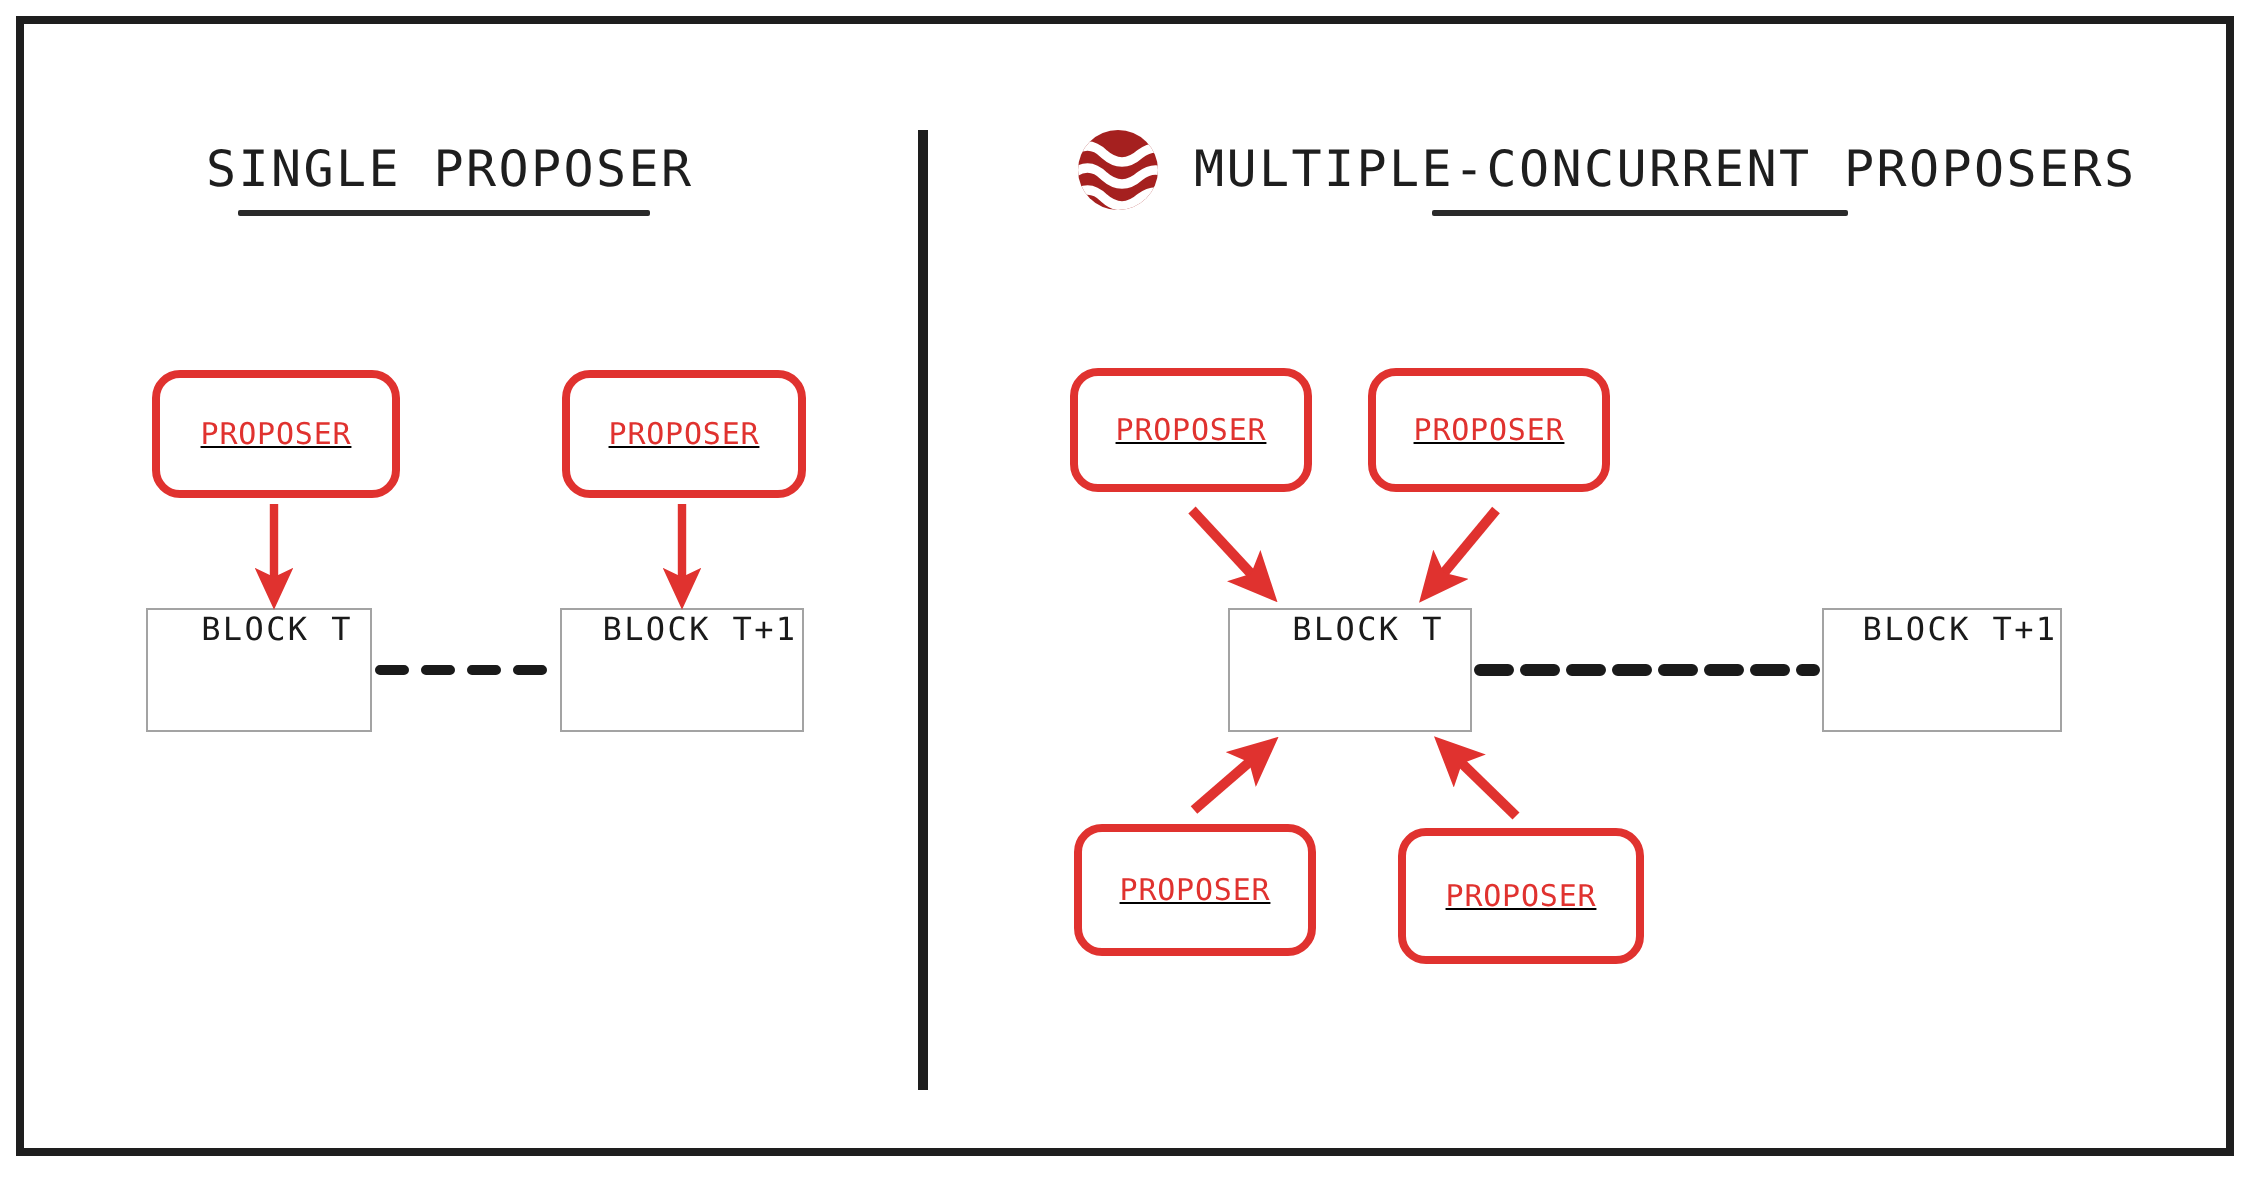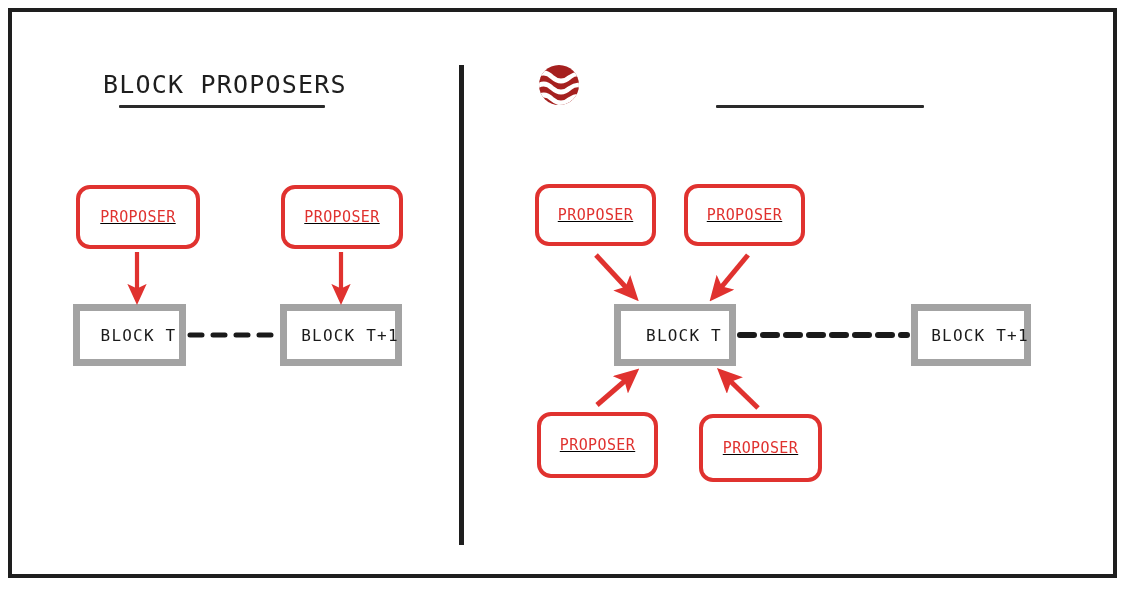--- a/index.html
+++ b/index.html
@@ -93,24 +93,23 @@
   
   #proposer-r1 { left: 535px; top: 184px; width: 121px; height: 62px; }
   #proposer-r2 { left: 684px; top: 184px; width: 121px; height: 62px; }
   #proposer-r3 { left: 537px; top: 412px; width: 121px; height: 66px; }
   #proposer-r4 { left: 699px; top: 414px; width: 123px; height: 68px; }
 
   
   .block {
     position: absolute;
     box-sizing: border-box;
-    border: 7px solid #a3a3a3;
+    border: 1px solid #a3a3a3;
     background: #ffffff;
     display: flex;
-    align-items: center;
     justify-content: center;
     padding-left: 18px;
   }
   .block span {
     font-family: "DejaVu Sans Mono", "Liberation Mono", monospace;
     font-size: 16px;
     color: #1a1a1a;
     letter-spacing: 1.2px;
     white-space: nowrap;
   }
@@ -130,21 +129,21 @@
   }
 </style>
 </head>
 <body>
 
 <div id="canvas">
 
   <div class="frame"></div>
   <div class="divider"></div>
 
-  <div class="panel-title" id="title-left">BLOCK PROPOSERS</div>
+  <div class="panel-title" id="title-left">SINGLE PROPOSER</div>
   <div class="title-underline" id="underline-left"></div>
 
   <div class="proposer" id="proposer-l1">
     <span>PROPOSER</span>
   </div>
   <div class="proposer" id="proposer-l2">
     <span>PROPOSER</span>
   </div>
 
   <div class="block" id="block-l1">
@@ -161,20 +160,21 @@
         </clipPath>
     </defs>
     <circle cx="22" cy="22" r="20" fill="#a5201f"></circle>
     <g clip-path="url(#logoclip)" stroke="#ffffff" stroke-width="4.6" fill="none" stroke-linecap="round">
       <path d="M -2 14 Q 7 6 15 14 Q 24 22 33 14 Q 41 8 48 14"></path>
       <path d="M -2 25 Q 7 17 15 25 Q 24 33 33 25 Q 41 19 48 25"></path>
       <path d="M -2 36 Q 7 28 15 36 Q 24 44 33 36 Q 41 30 48 36"></path>
     </g>
   </svg>
 
+  <div class="panel-title" id="title-right">MULTIPLE-CONCURRENT PROPOSERS</div>
   <div class="title-underline" id="underline-right"></div>
 
   <div class="proposer" id="proposer-r1">
     <span>PROPOSER</span>
   </div>
   <div class="proposer" id="proposer-r2">
     <span>PROPOSER</span>
   </div>
   <div class="proposer" id="proposer-r3">
     <span>PROPOSER</span>

